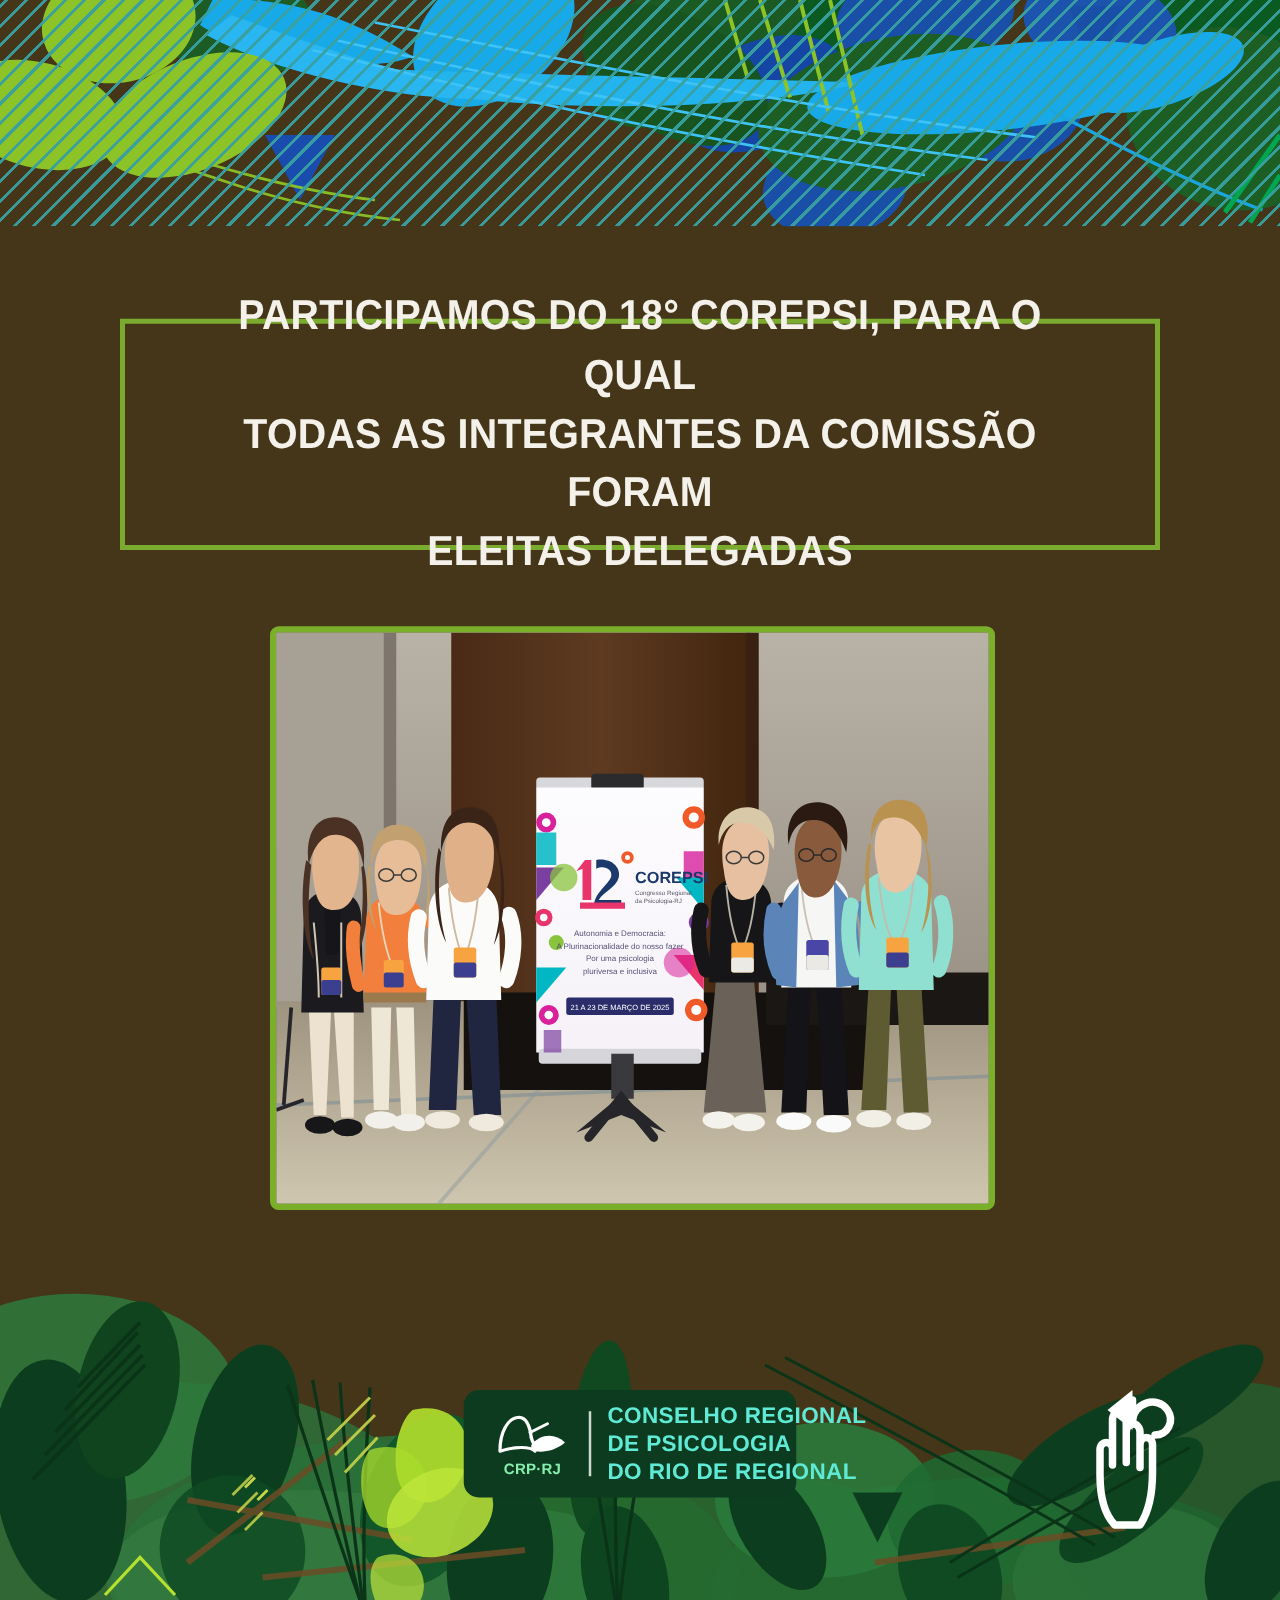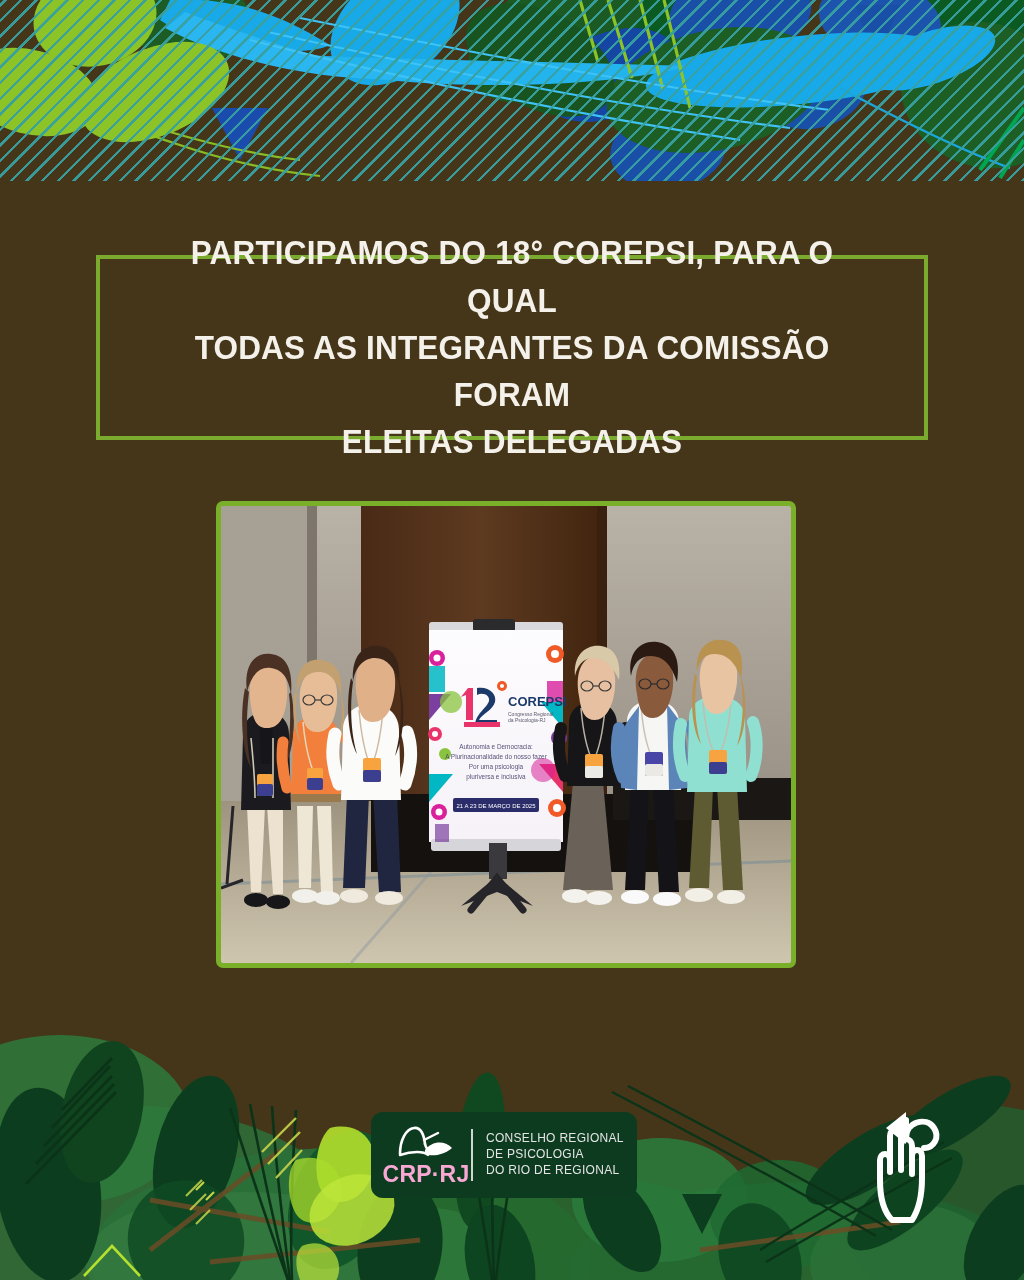--- a/index.html
+++ b/index.html
@@ -121,43 +121,43 @@
     width: 78px;
     flex: 0 0 78px;
     display: flex;
     flex-direction: column;
     align-items: center;
     justify-content: center;
     gap: 1px;
   }
   .logo-mark svg { display: block; }
   .logo-wordmark {
-    color: #f9a8d4;
-    font-size: 23px;
+    color: #86efac;
+    font-size: 12px;
     font-weight: 700;
     letter-spacing: 0.2px;
     line-height: 1;
   }
   .logo-divider {
     width: 2px;
     height: 52px;
     background: #cfd8cf;
     margin: 0 13px 0 6px;
     flex: 0 0 2px;
   }
   .logo-lines {
     display: flex;
     flex-direction: column;
     justify-content: center;
     gap: 2px;
   }
   .logo-lines span {
-    color: #e5e5e5;
-    font-size: 12px;
-    font-weight: 400;
+    color: #5eead4;
+    font-size: 18px;
+    font-weight: 700;
     letter-spacing: 0.3px;
     line-height: 1.16;
     white-space: nowrap;
   }
 
   
   .swipe-icon {
     position: absolute;
     left: 858px;
     top: 1098px;

